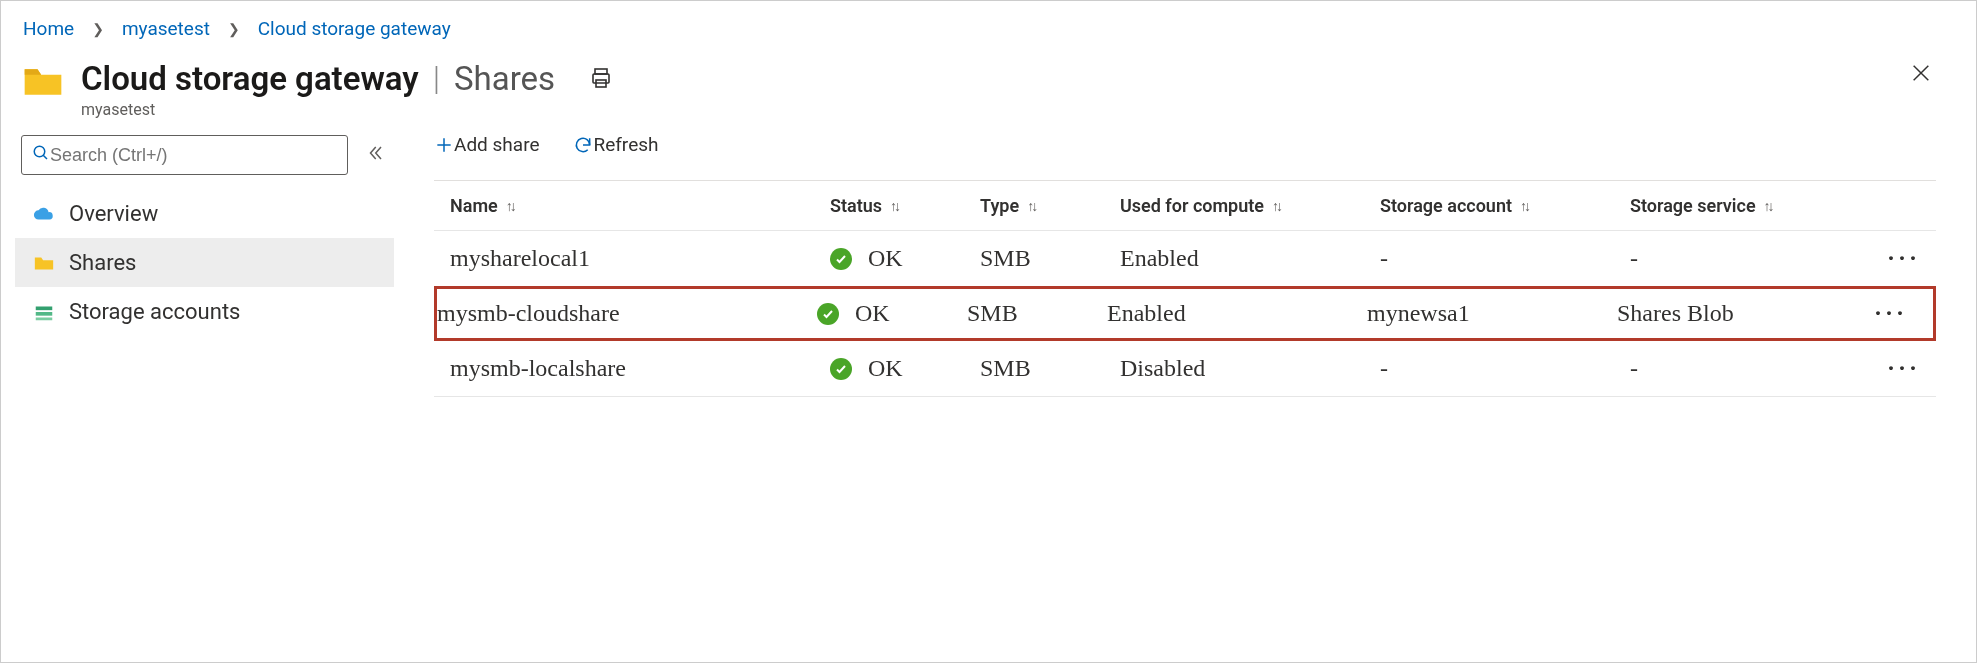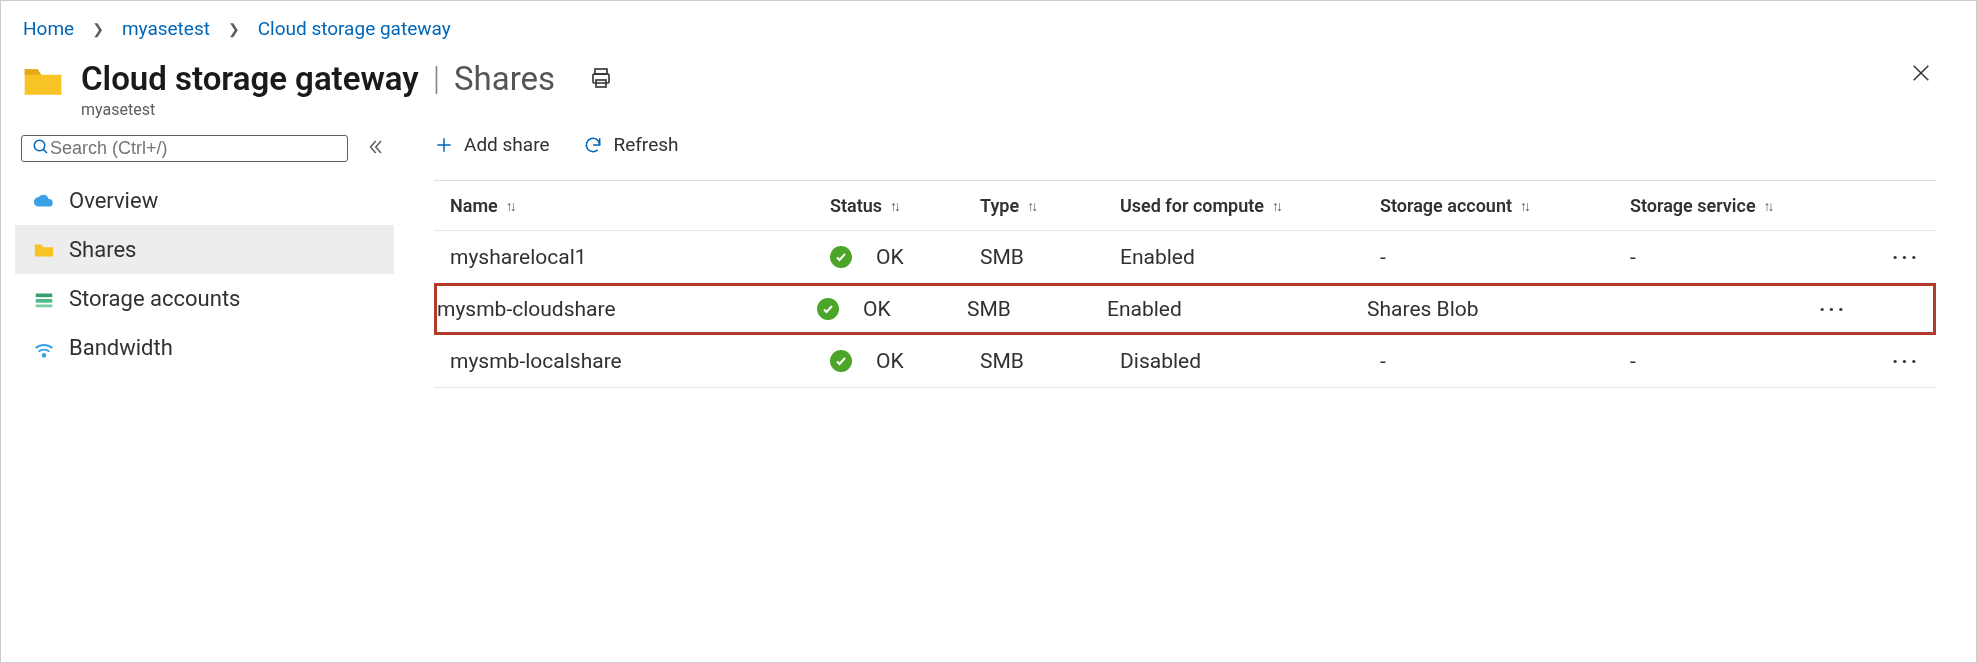--- a/index.html
+++ b/index.html
@@ -72,21 +72,21 @@
     padding: 0 10px 14px 6px;
     gap: 18px;
   }
   .search-box {
     flex: 1;
     display: flex;
     align-items: center;
     border: 1px solid #605e5c;
     border-radius: 3px;
     padding: 6px 10px;
-    height: 27px;
+    height: 40px;
   }
   .search-box input {
     border: none;
     outline: none;
     font-size: 18px;
     color: #605e5c;
     width: 100%;
     background: transparent;
   }
   .collapse-btn { color: #605e5c; cursor: pointer; }
@@ -112,42 +112,41 @@
     display: flex;
     align-items: center;
     gap: 34px;
     padding-bottom: 24px;
     border-bottom: 1px solid #e1dfdd;
     margin-right: 40px;
   }
   .toolbar-btn {
     display: flex;
     align-items: center;
-    gap: 10px;
     font-size: 19px;
     cursor: pointer;
     color: #323130;
   }
   .toolbar-btn svg { stroke: #0066b8; fill: none; }
 
   
   .tbl { width: 100%; padding-right: 40px; }
   .thead, .trow {
     display: grid;
     grid-template-columns: 380px 150px 140px 260px 250px 230px 60px;
     align-items: center;
     padding: 14px 16px;
     border-bottom: 1px solid #e6e6e6;
   }
   .thead { font-weight: 600; font-size: 18px; }
   .th { display: flex; align-items: center; gap: 8px; cursor: pointer; }
   .sort-icon { color: #605e5c; font-size: 14px; letter-spacing:-3px;}
-  .trow { font-size: 21px; }
+  .trow { font-size: 24px; font-family: Liberation Serif, serif; }
   .trow.highlight { border: 3px solid #b23a2a; margin-top:-1px; padding:11px 0; }
-  .status-cell { display: flex; align-items: center; gap: 24px; }
+  .status-cell { display: flex; align-items: center; gap: 16px; }
   .ok-badge { width: 22px; height: 22px; border-radius: 50%; background: #4aa528; display:flex; align-items:center; justify-content:center;}
   .more-cell { text-align: right; color: #323130; letter-spacing: 3px; font-weight: 700; cursor: pointer; }
 
 </style>
 </head>
 <body>
 
 <nav class="breadcrumb">
   <a>Home</a>
   <span class="sep">❯</span>
@@ -230,30 +229,20 @@
         <svg viewBox="0 0 24 24" width="22" height="22">
             <rect x="3" y="6" width="18" height="4" fill="#33a06f"></rect>
             <rect x="3" y="12" width="18" height="4" fill="#52b887"></rect>
             <rect x="3" y="18" width="18" height="3" fill="#7acca1"></rect>
           </svg>
       </span>
       <span>Storage accounts</span>
     </div>
 
 
-    <div class="nav-item">
-      <span class="nav-icon">
-        <svg viewBox="0 0 24 24" width="22" height="22" fill="none" stroke="#3aa0e5" stroke-width="2">
-            <path d="M3 12a14 14 0 0118 0"></path>
-            <path d="M6 16a9 9 0 0112 0"></path>
-            <circle cx="12" cy="20" r="1.5" fill="#3aa0e5"></circle>
-          </svg>
-      </span>
-      <span>Bandwidth</span>
-    </div>
   </aside>
 
   <main class="main">
     <div class="toolbar">
       <div class="toolbar-btn">
         <svg width="20" height="20" viewBox="0 0 24 24" stroke-width="1.8">
             <line x1="12" y1="4" x2="12" y2="20"></line>
             <line x1="4" y1="12" x2="20" y2="12"></line>
           </svg>
         <span>Add share</span>
@@ -318,20 +307,21 @@
         <div class="status-cell">
           <span class="ok-badge">
               <svg width="12" height="12" viewBox="0 0 24 24" stroke="#fff" stroke-width="4" fill="none">
                 <polyline points="4,13 9,18 20,6"></polyline>
               </svg>
             </span>
           <span>OK</span>
         </div>
         <div>SMB</div>
         <div>Enabled</div>
+        <div>mynewsa1</div>
         <div>Shares Blob</div>
         <div class="more-cell">···</div>
       </div>
 
       <div class="trow">
         <div>mysmb-localshare</div>
         <div class="status-cell">
           <span class="ok-badge">
               <svg width="12" height="12" viewBox="0 0 24 24" stroke="#fff" stroke-width="4" fill="none">
                 <polyline points="4,13 9,18 20,6"></polyline>

